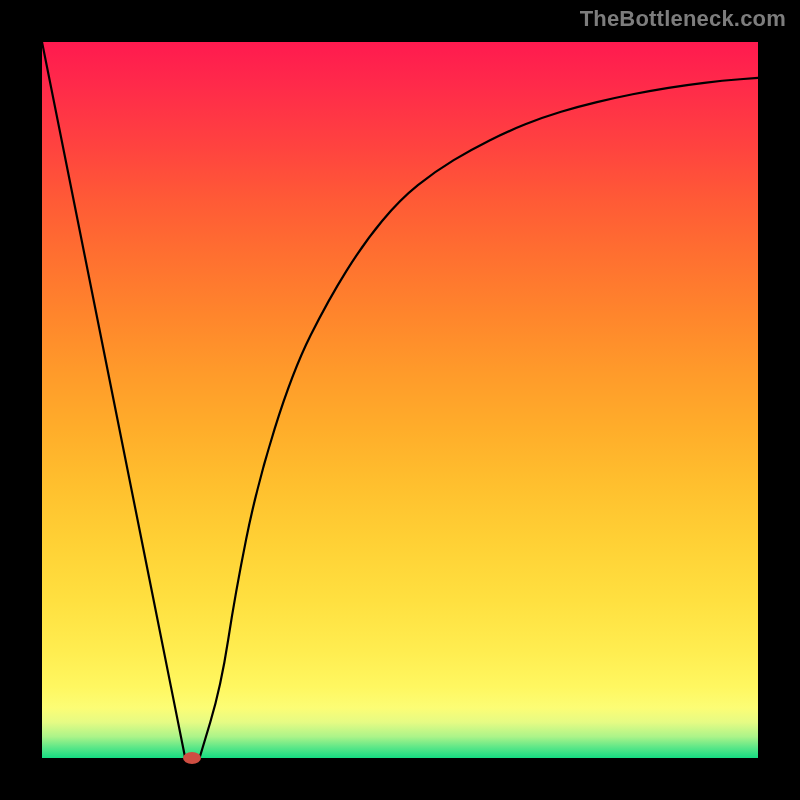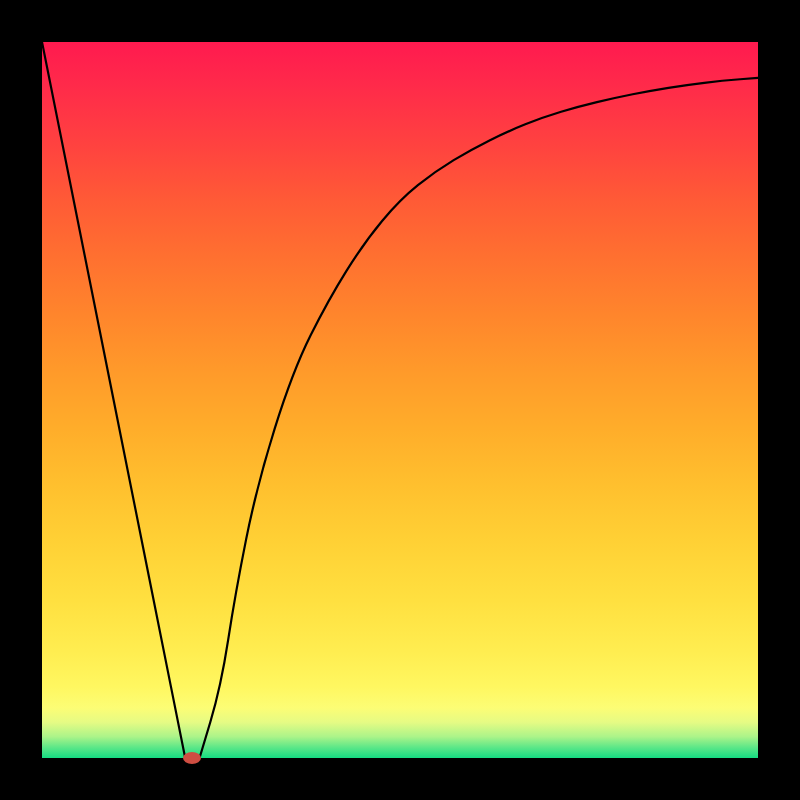--- a/index.html
+++ b/index.html
@@ -75,13 +75,14 @@
 
 <div class="frame">
   <div class="plot-area"></div>
 
   <svg class="curve" viewBox="0 0 716 716" preserveAspectRatio="none">
     <path id="curve-path" d="M 0 0 L 35.800000000000004 179 L 71.60000000000001 358 L 107.39999999999999 537 L 128.88 644.4 L 143.20000000000002 716 L 157.52 716 Q 157.52 716 168.26 680.2 Q 179 644.4 186.16000000000003 597.8599999999999 Q 193.32000000000002 551.3199999999999 204.06 497.62 Q 214.79999999999998 443.92 232.7 386.64 Q 250.6 329.35999999999996 268.5 293.55999999999995 Q 286.40000000000003 257.76 304.3 229.12 Q 322.2 200.48000000000002 340.1 179 Q 358 157.51999999999998 375.9 143.2 Q 393.8 128.88 411.7 118.13999999999999 Q 429.59999999999997 107.39999999999998 447.5 98.44999999999999 Q 465.40000000000003 89.5 483.3 82.33999999999997 Q 501.2 75.17999999999995 519.1 69.80999999999995 Q 537 64.43999999999994 554.9000000000001 60.14399999999995 Q 572.8000000000001 55.847999999999956 590.7 52.26799999999997 Q 608.6 48.68799999999999 626.5 45.82400000000001 Q 644.4 42.960000000000036 662.3 40.81200000000001 Q 680.1999999999999 38.66399999999999 698.0999999999999 37.23200000000003 L 716 35.80000000000007" fill="none" stroke="#000000" stroke-width="2.2" stroke-linejoin="round" stroke-linecap="round"></path>
   </svg>
 
   <div id="marker" class="marker" style="left: 192.36px; top: 758px; background: rgb(207, 78, 66);"></div>
 
+  <div class="watermark">TheBottleneck.com</div>
 </div>
 
 </body></html>

